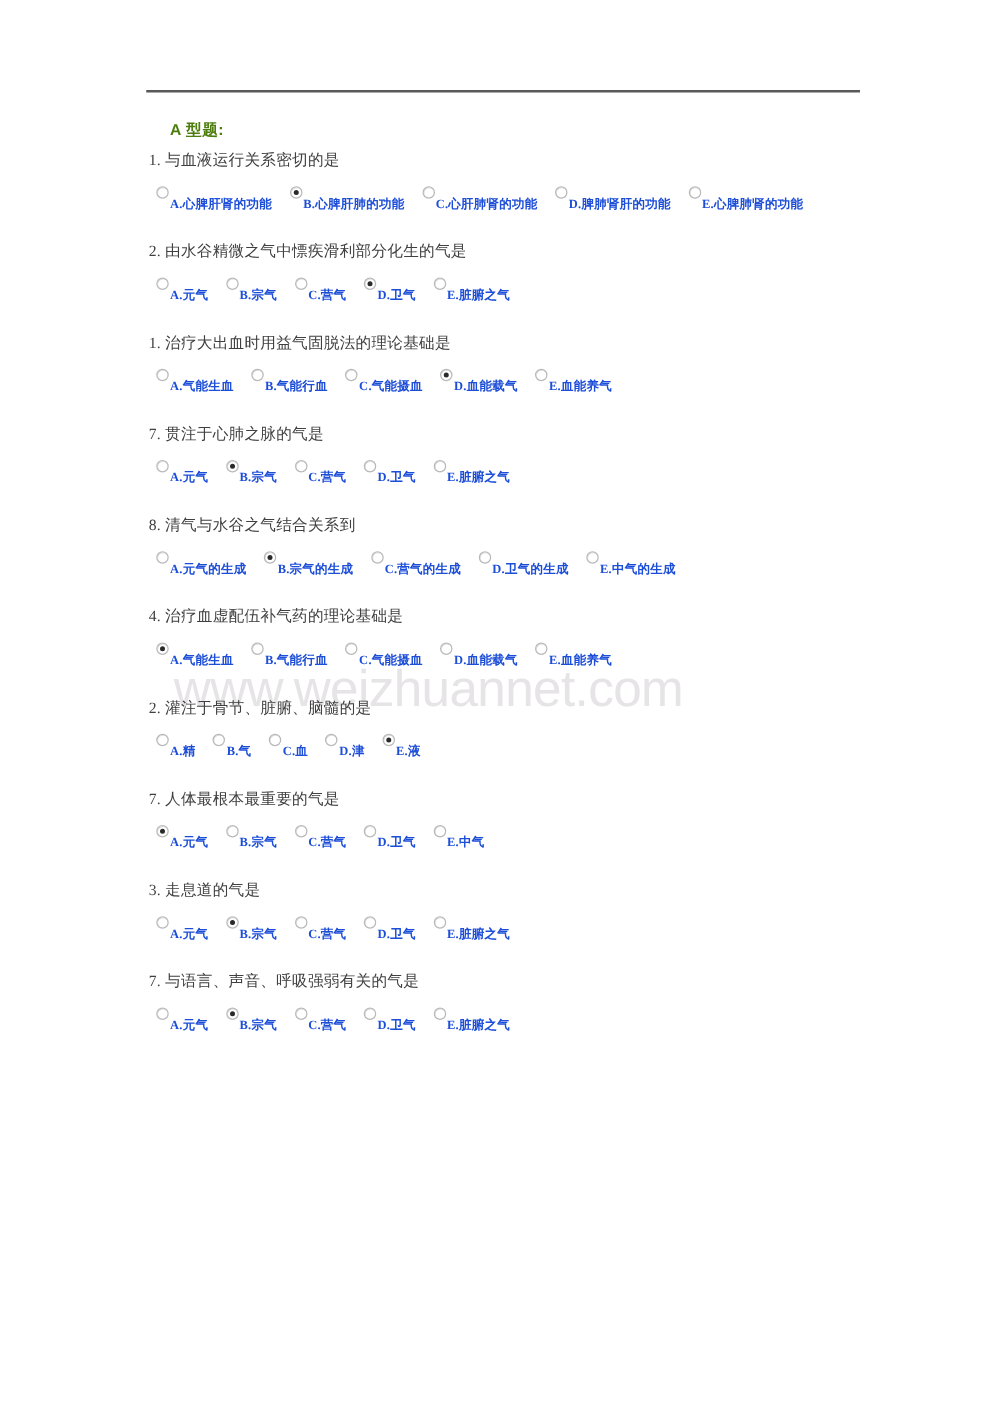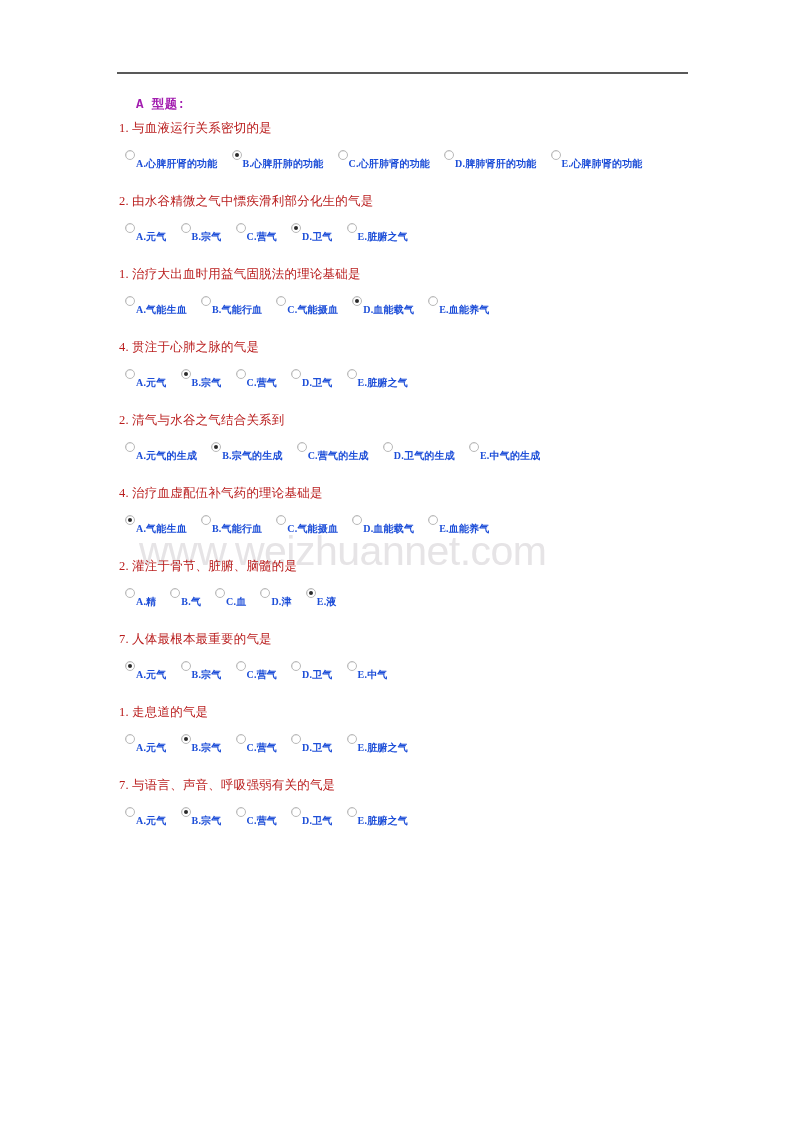--- a/index.html
+++ b/index.html
@@ -25,39 +25,39 @@
     left: 117px;
     top: 72px;
     width: 571px;
     height: 0;
     border-top: 2px solid #595959;
   }
   .section-title {
     position: absolute;
     left: 136px;
     top: 96px;
-    font-family: Liberation Mono, monospace;
+    font-family: Liberation Sans, sans-serif;
     font-weight: bold;
     font-size: 12.5px;
     letter-spacing: 0.4px;
-    color: #a21caf;
+    color: #4d7c0f;
   }
   .questions {
     position: absolute;
     left: 117px;
     top: 118px;
     width: 575px;
   }
   .question {
     margin: 0 0 12px 0;
   }
   .q-stem {
     font-size: 12.5px;
     line-height: 20px;
-    color: #b91c1c;
+    color: #404040;
     padding-left: 2px;
     margin-bottom: 10px;
     letter-spacing: 0.2px;
   }
   .q-options {
     font-size: 10px;
     line-height: 31px;
     color: #1d4ed8;
     letter-spacing: 0.2px;
     padding-left: 8px;
@@ -129,41 +129,41 @@
       </div>
       <div class="question">
         <div class="q-stem">2. 由水谷精微之气中慓疾滑利部分化生的气是</div>
         <div class="q-options"><span class="opt"><span class="radio"></span><span class="opt-label">A.元气</span></span><span class="gap"></span><span class="opt"><span class="radio"></span><span class="opt-label">B.宗气</span></span><span class="gap"></span><span class="opt"><span class="radio"></span><span class="opt-label">C.营气</span></span><span class="gap"></span><span class="opt"><span class="radio checked"></span><span class="opt-label">D.卫气</span></span><span class="gap"></span><span class="opt"><span class="radio"></span><span class="opt-label">E.脏腑之气</span></span></div>
       </div>
       <div class="question">
         <div class="q-stem">1. 治疗大出血时用益气固脱法的理论基础是</div>
         <div class="q-options"><span class="opt"><span class="radio"></span><span class="opt-label">A.气能生血</span></span><span class="gap"></span><span class="opt"><span class="radio"></span><span class="opt-label">B.气能行血</span></span><span class="gap"></span><span class="opt"><span class="radio"></span><span class="opt-label">C.气能摄血</span></span><span class="gap"></span><span class="opt"><span class="radio checked"></span><span class="opt-label">D.血能载气</span></span><span class="gap"></span><span class="opt"><span class="radio"></span><span class="opt-label">E.血能养气</span></span></div>
       </div>
       <div class="question">
-        <div class="q-stem">4. 贯注于心肺之脉的气是</div>
+        <div class="q-stem">7. 贯注于心肺之脉的气是</div>
         <div class="q-options"><span class="opt"><span class="radio"></span><span class="opt-label">A.元气</span></span><span class="gap"></span><span class="opt"><span class="radio checked"></span><span class="opt-label">B.宗气</span></span><span class="gap"></span><span class="opt"><span class="radio"></span><span class="opt-label">C.营气</span></span><span class="gap"></span><span class="opt"><span class="radio"></span><span class="opt-label">D.卫气</span></span><span class="gap"></span><span class="opt"><span class="radio"></span><span class="opt-label">E.脏腑之气</span></span></div>
       </div>
       <div class="question">
-        <div class="q-stem">2. 清气与水谷之气结合关系到</div>
+        <div class="q-stem">8. 清气与水谷之气结合关系到</div>
         <div class="q-options"><span class="opt"><span class="radio"></span><span class="opt-label">A.元气的生成</span></span><span class="gap"></span><span class="opt"><span class="radio checked"></span><span class="opt-label">B.宗气的生成</span></span><span class="gap"></span><span class="opt"><span class="radio"></span><span class="opt-label">C.营气的生成</span></span><span class="gap"></span><span class="opt"><span class="radio"></span><span class="opt-label">D.卫气的生成</span></span><span class="gap"></span><span class="opt"><span class="radio"></span><span class="opt-label">E.中气的生成</span></span></div>
       </div>
       <div class="question">
         <div class="q-stem">4. 治疗血虚配伍补气药的理论基础是</div>
         <div class="q-options"><span class="opt"><span class="radio checked"></span><span class="opt-label">A.气能生血</span></span><span class="gap"></span><span class="opt"><span class="radio"></span><span class="opt-label">B.气能行血</span></span><span class="gap"></span><span class="opt"><span class="radio"></span><span class="opt-label">C.气能摄血</span></span><span class="gap"></span><span class="opt"><span class="radio"></span><span class="opt-label">D.血能载气</span></span><span class="gap"></span><span class="opt"><span class="radio"></span><span class="opt-label">E.血能养气</span></span></div>
       </div>
       <div class="question">
         <div class="q-stem">2. 灌注于骨节、脏腑、脑髓的是</div>
         <div class="q-options"><span class="opt"><span class="radio"></span><span class="opt-label">A.精</span></span><span class="gap"></span><span class="opt"><span class="radio"></span><span class="opt-label">B.气</span></span><span class="gap"></span><span class="opt"><span class="radio"></span><span class="opt-label">C.血</span></span><span class="gap"></span><span class="opt"><span class="radio"></span><span class="opt-label">D.津</span></span><span class="gap"></span><span class="opt"><span class="radio checked"></span><span class="opt-label">E.液</span></span></div>
       </div>
       <div class="question">
         <div class="q-stem">7. 人体最根本最重要的气是</div>
         <div class="q-options"><span class="opt"><span class="radio checked"></span><span class="opt-label">A.元气</span></span><span class="gap"></span><span class="opt"><span class="radio"></span><span class="opt-label">B.宗气</span></span><span class="gap"></span><span class="opt"><span class="radio"></span><span class="opt-label">C.营气</span></span><span class="gap"></span><span class="opt"><span class="radio"></span><span class="opt-label">D.卫气</span></span><span class="gap"></span><span class="opt"><span class="radio"></span><span class="opt-label">E.中气</span></span></div>
       </div>
       <div class="question">
-        <div class="q-stem">1. 走息道的气是</div>
+        <div class="q-stem">3. 走息道的气是</div>
         <div class="q-options"><span class="opt"><span class="radio"></span><span class="opt-label">A.元气</span></span><span class="gap"></span><span class="opt"><span class="radio checked"></span><span class="opt-label">B.宗气</span></span><span class="gap"></span><span class="opt"><span class="radio"></span><span class="opt-label">C.营气</span></span><span class="gap"></span><span class="opt"><span class="radio"></span><span class="opt-label">D.卫气</span></span><span class="gap"></span><span class="opt"><span class="radio"></span><span class="opt-label">E.脏腑之气</span></span></div>
       </div>
       <div class="question">
         <div class="q-stem">7. 与语言、声音、呼吸强弱有关的气是</div>
         <div class="q-options"><span class="opt"><span class="radio"></span><span class="opt-label">A.元气</span></span><span class="gap"></span><span class="opt"><span class="radio checked"></span><span class="opt-label">B.宗气</span></span><span class="gap"></span><span class="opt"><span class="radio"></span><span class="opt-label">C.营气</span></span><span class="gap"></span><span class="opt"><span class="radio"></span><span class="opt-label">D.卫气</span></span><span class="gap"></span><span class="opt"><span class="radio"></span><span class="opt-label">E.脏腑之气</span></span></div>
       </div>
     </div>
 
 </div>
 

